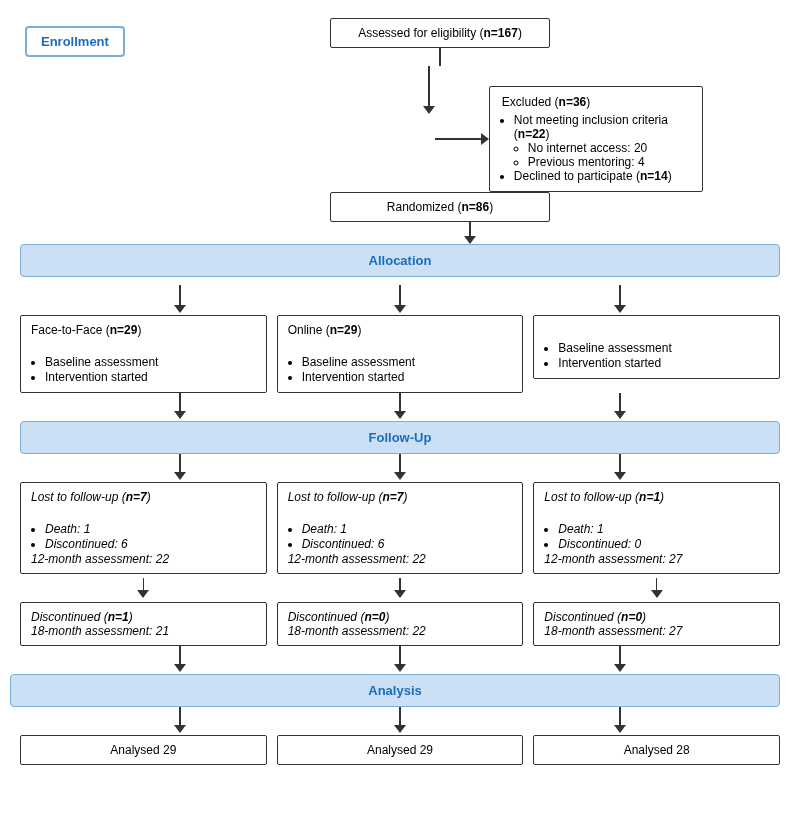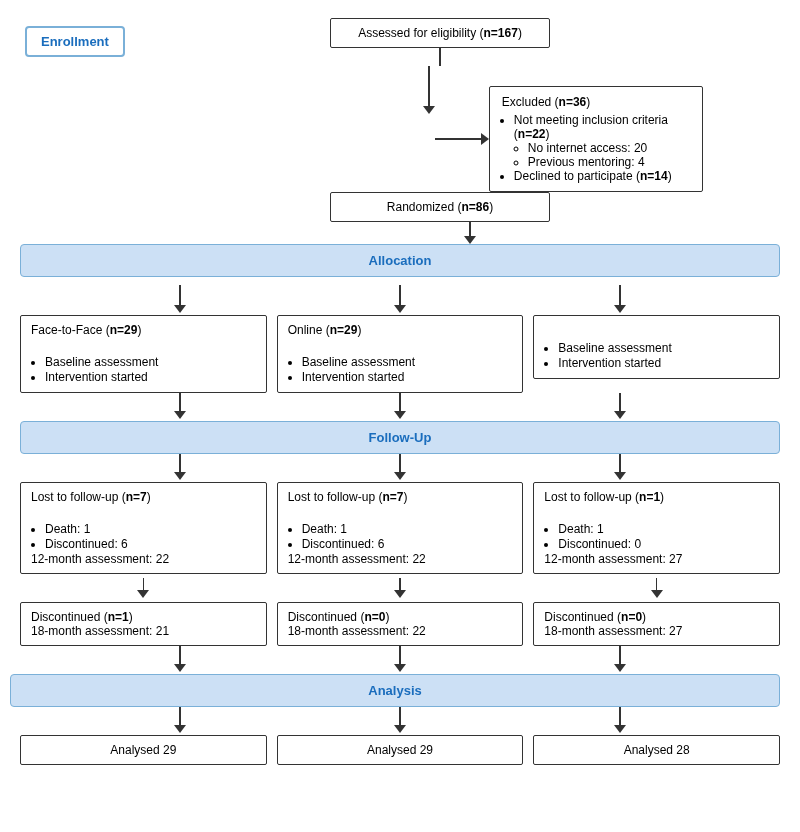--- a/index.html
+++ b/index.html
@@ -226,21 +226,21 @@
     <div style="display:flex; flex-direction:column; align-items:center;">
       <div style="width:1.5px; height:18px; background:#333;"></div>
       <div style="width:0; height:0; border-left:6px solid transparent; border-right:6px solid transparent; border-top:8px solid #333;"></div>
     </div>
     <div style="display:flex; flex-direction:column; align-items:center;">
       <div style="width:1.5px; height:18px; background:#333;"></div>
       <div style="width:0; height:0; border-left:6px solid transparent; border-right:6px solid transparent; border-top:8px solid #333;"></div>
     </div>
   </div>
 
-  <div class="three-col" style="padding: 0 10px; gap:10px; align-items:center;">
+  <div class="three-col" style="padding: 0 10px; gap:10px; align-items:center;font-style:italic;">
 
     <div class="col">
       <div class="col-box">
         <div>Lost to follow-up (<strong>n=7</strong>)</div>
         <ul style="margin-left:14px; list-style:disc;">
           <li>Death: 1</li>
           <li>Discontinued: 6</li>
         </ul>
         <div>12-month assessment: 22</div>
       </div>

